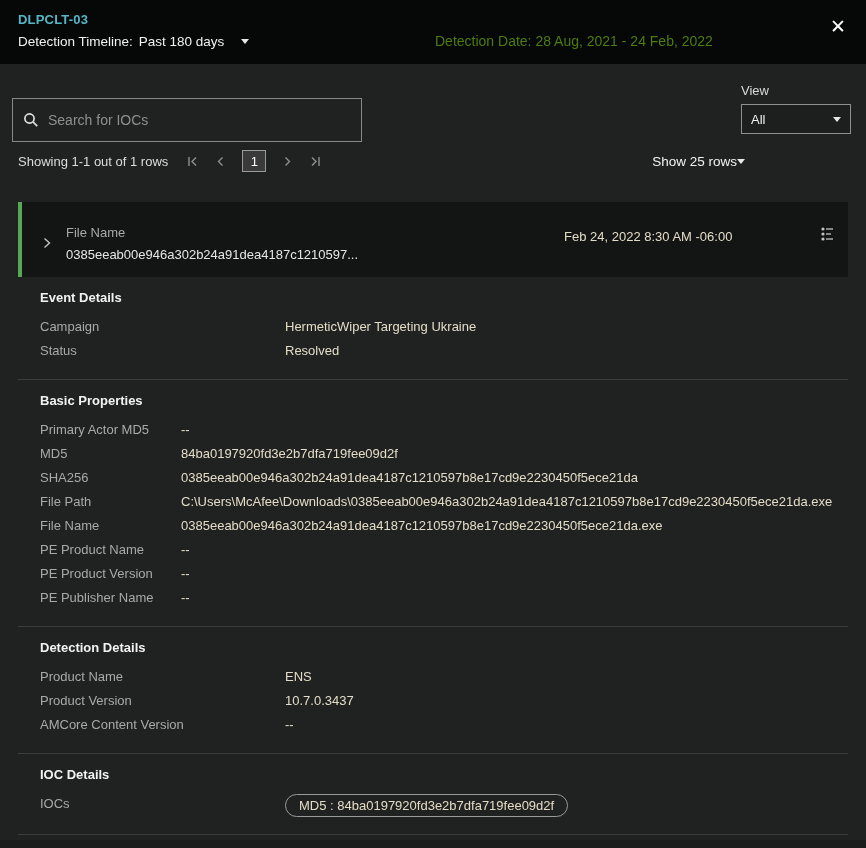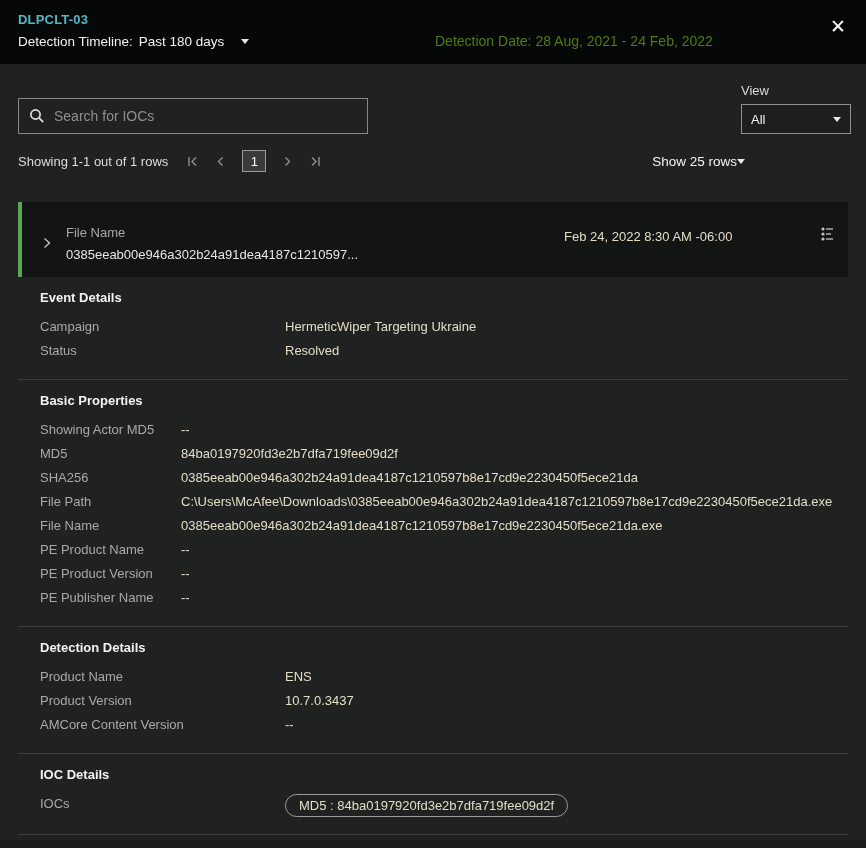--- a/index.html
+++ b/index.html
@@ -76,23 +76,23 @@
     font-size: 13px;
     display: flex;
     align-items: center;
     justify-content: space-between;
     padding: 0 9px;
     cursor: pointer;
   }
   .search-box {
     position: absolute;
     top: 34px;
-    left: 18px;
+    left: 12px;
     width: 350px;
-    height: 36px;
+    height: 44px;
     border: 1px solid #888888;
     display: flex;
     align-items: center;
     gap: 9px;
     padding: 0 10px;
   }
   .search-input {
     flex: 1;
     background: transparent;
     border: none;
@@ -294,21 +294,21 @@
         <div class="k">Campaign</div>
         <div class="v">HermeticWiper Targeting Ukraine</div>
         <div class="k">Status</div>
         <div class="v">Resolved</div>
       </div>
     </section>
 
     <section class="detail-section">
       <h3 class="section-title">Basic Properties</h3>
       <div class="kv narrow">
-        <div class="k">Showing Actor MD5</div>
+        <div class="k">Primary Actor MD5</div>
         <div class="v">--</div>
         <div class="k">MD5</div>
         <div class="v">84ba0197920fd3e2b7dfa719fee09d2f</div>
         <div class="k">SHA256</div>
         <div class="v">0385eeab00e946a302b24a91dea4187c1210597b8e17cd9e2230450f5ece21da</div>
         <div class="k">File Path</div>
         <div class="v">C:\Users\McAfee\Downloads\0385eeab00e946a302b24a91dea4187c1210597b8e17cd9e2230450f5ece21da.exe</div>
         <div class="k">File Name</div>
         <div class="v">0385eeab00e946a302b24a91dea4187c1210597b8e17cd9e2230450f5ece21da.exe</div>
         <div class="k">PE Product Name</div>

